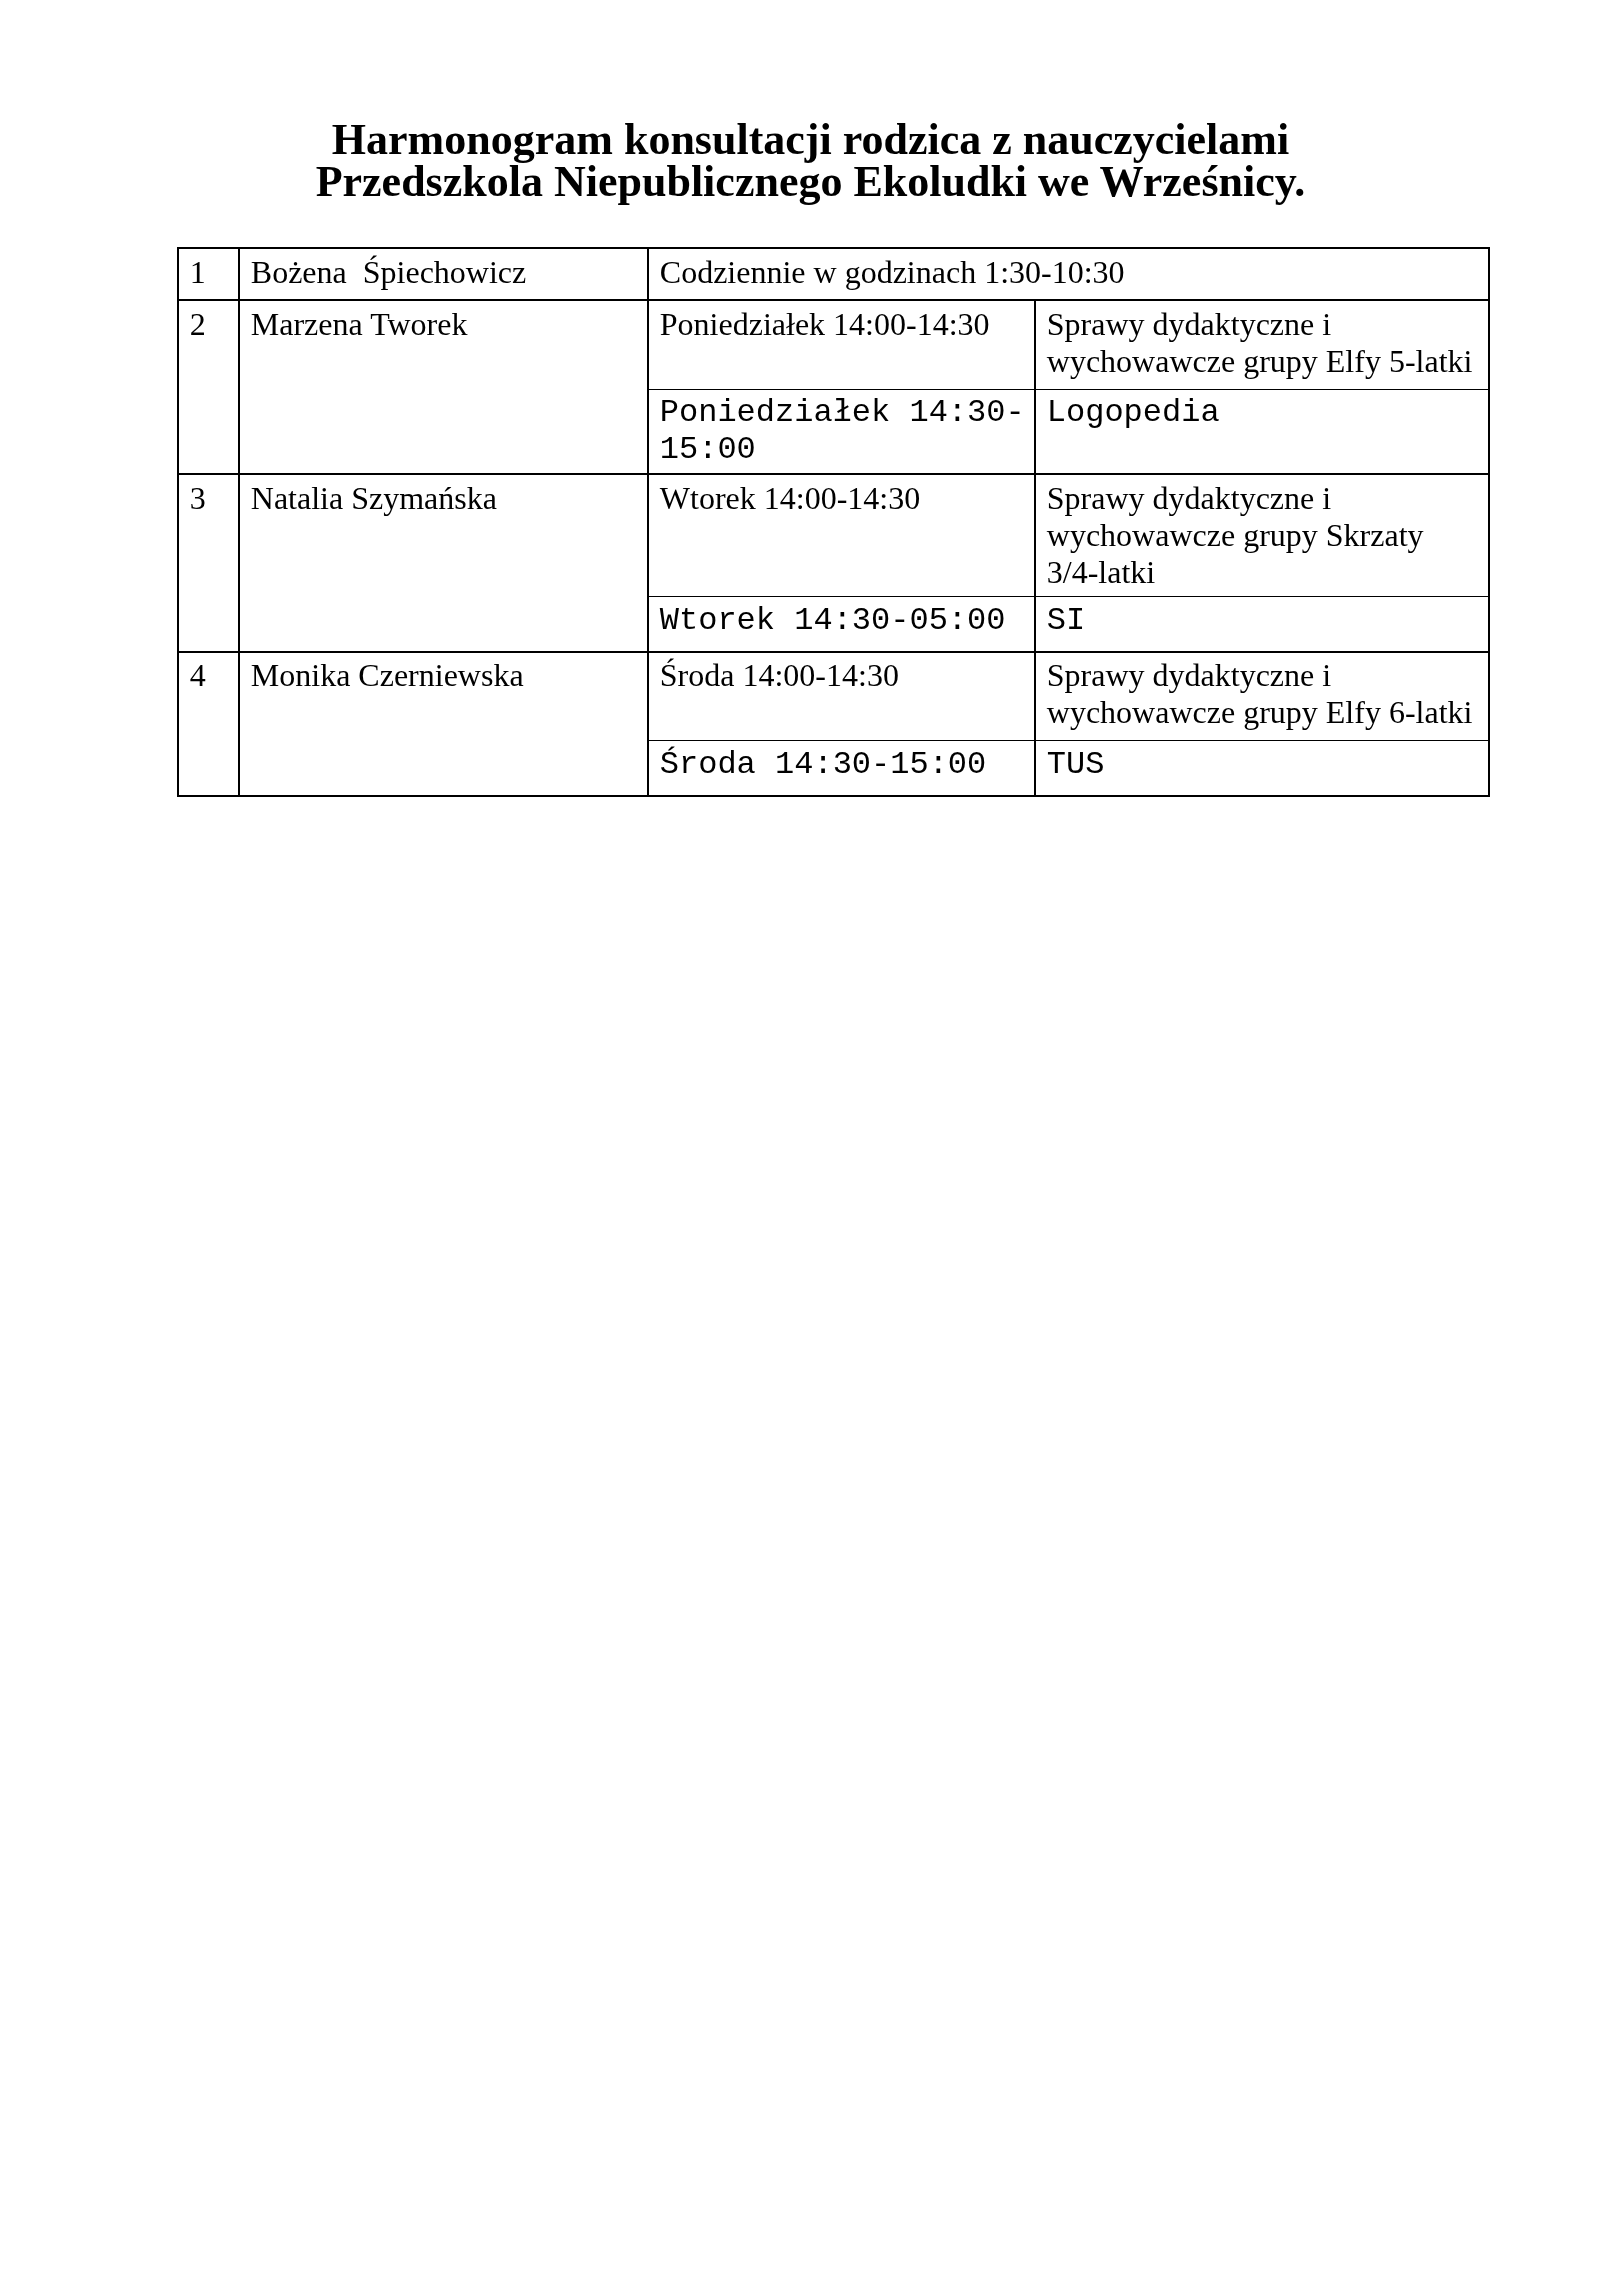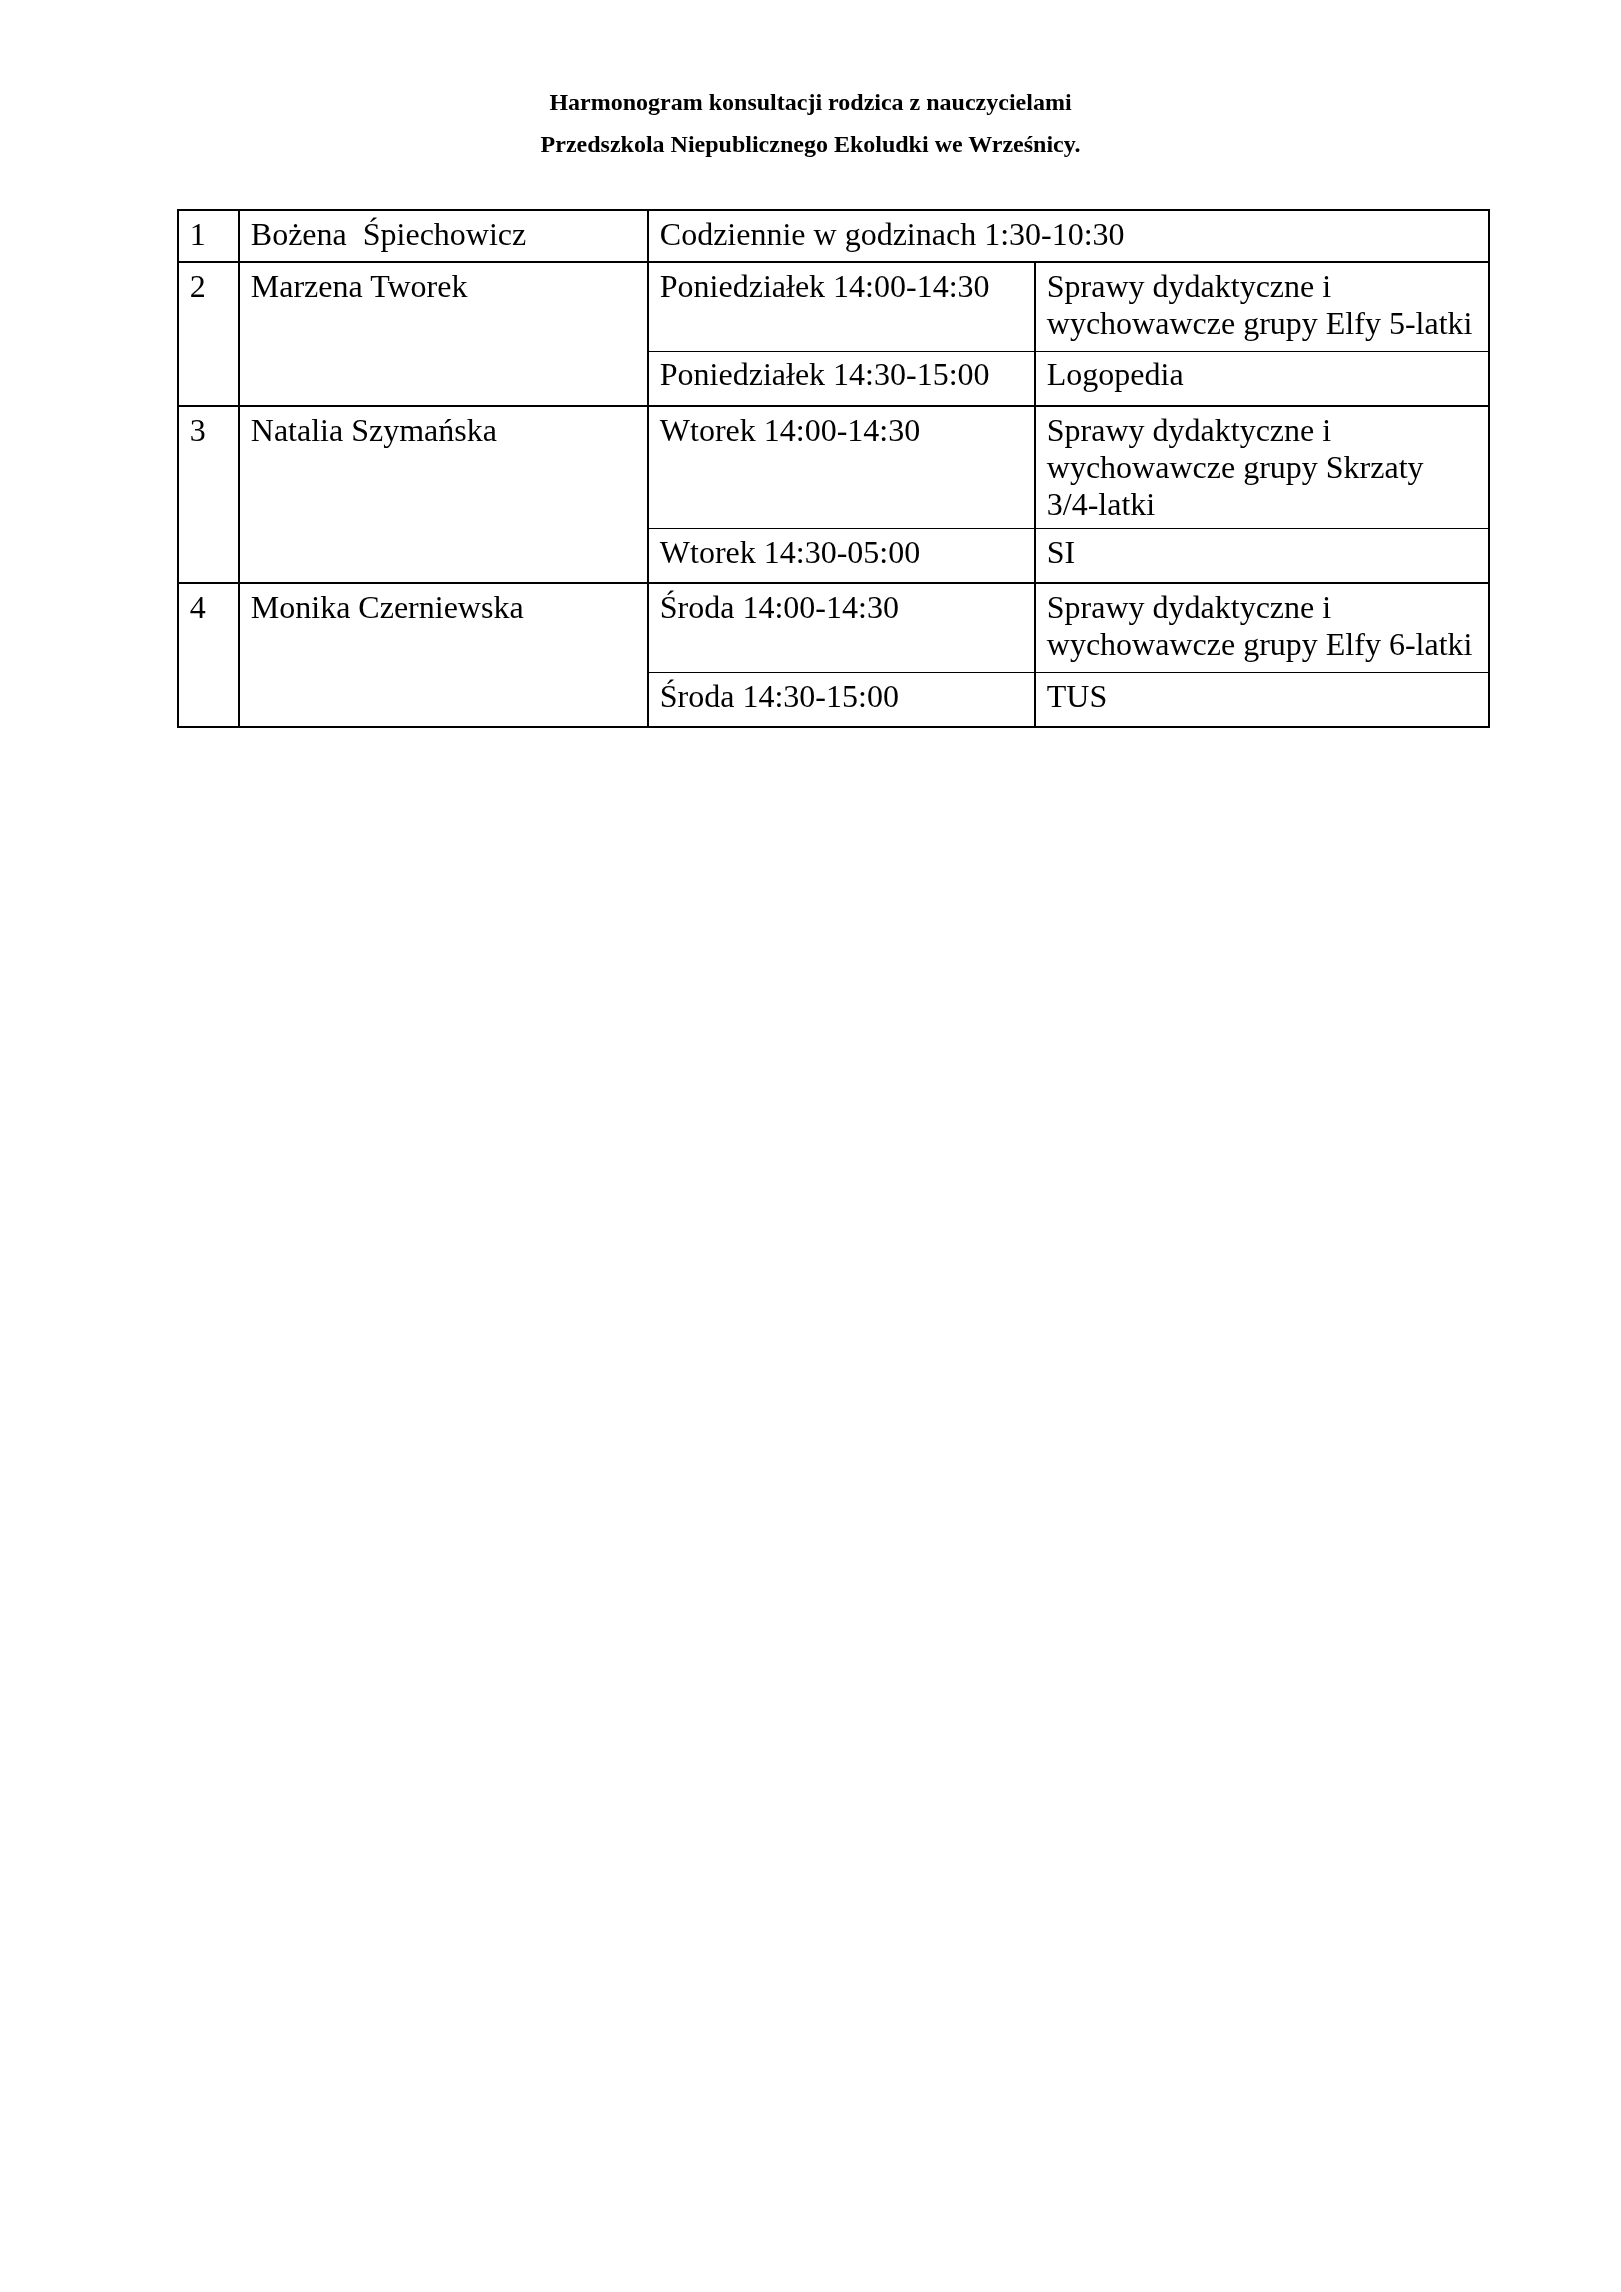--- a/index.html
+++ b/index.html
@@ -15,24 +15,24 @@
     color: #000000;
     -webkit-font-smoothing: antialiased;
   }
   .doc-page {
     width: 1621px;
     height: 2293px;
     background: #ffffff;
     overflow: hidden;
   }
   .doc-title {
-    margin-top: 81px;
+    margin-top: 119px;
     text-align: center;
     font-weight: bold;
-    font-size: 24px;
+    font-size: 44px;
     line-height: 42px;
     letter-spacing: 0px;
   }
   .doc-title .line { display: block; }
 
   table.schedule {
     margin-left: 177px;
     margin-top: 44px;
     border-collapse: collapse;
     table-layout: fixed;
@@ -43,21 +43,21 @@
     vertical-align: top;
     font-size: 32px;
     line-height: 37px;
     padding: 4.9px 7.8px 4.9px 10.8px;
     overflow: hidden;
     white-space: pre-wrap;
     word-wrap: break-word;
   }
   
   tr.sub-a td.slot { border-bottom-width: 1px; margin-top: 44px; }
-  tr.sub-b td      { border-top-width: 1px; }
+  tr.sub-b td      { border-top-width: 1px; font-family: Liberation Mono, monospace; }
 
   col.c-no    { width: 61px; }
   col.c-name  { width: 409px; }
   col.c-time  { width: 387px; }
   col.c-topic { width: 454px; }
 </style>
 </head>
 <body>
 
 <div class="doc-page">

